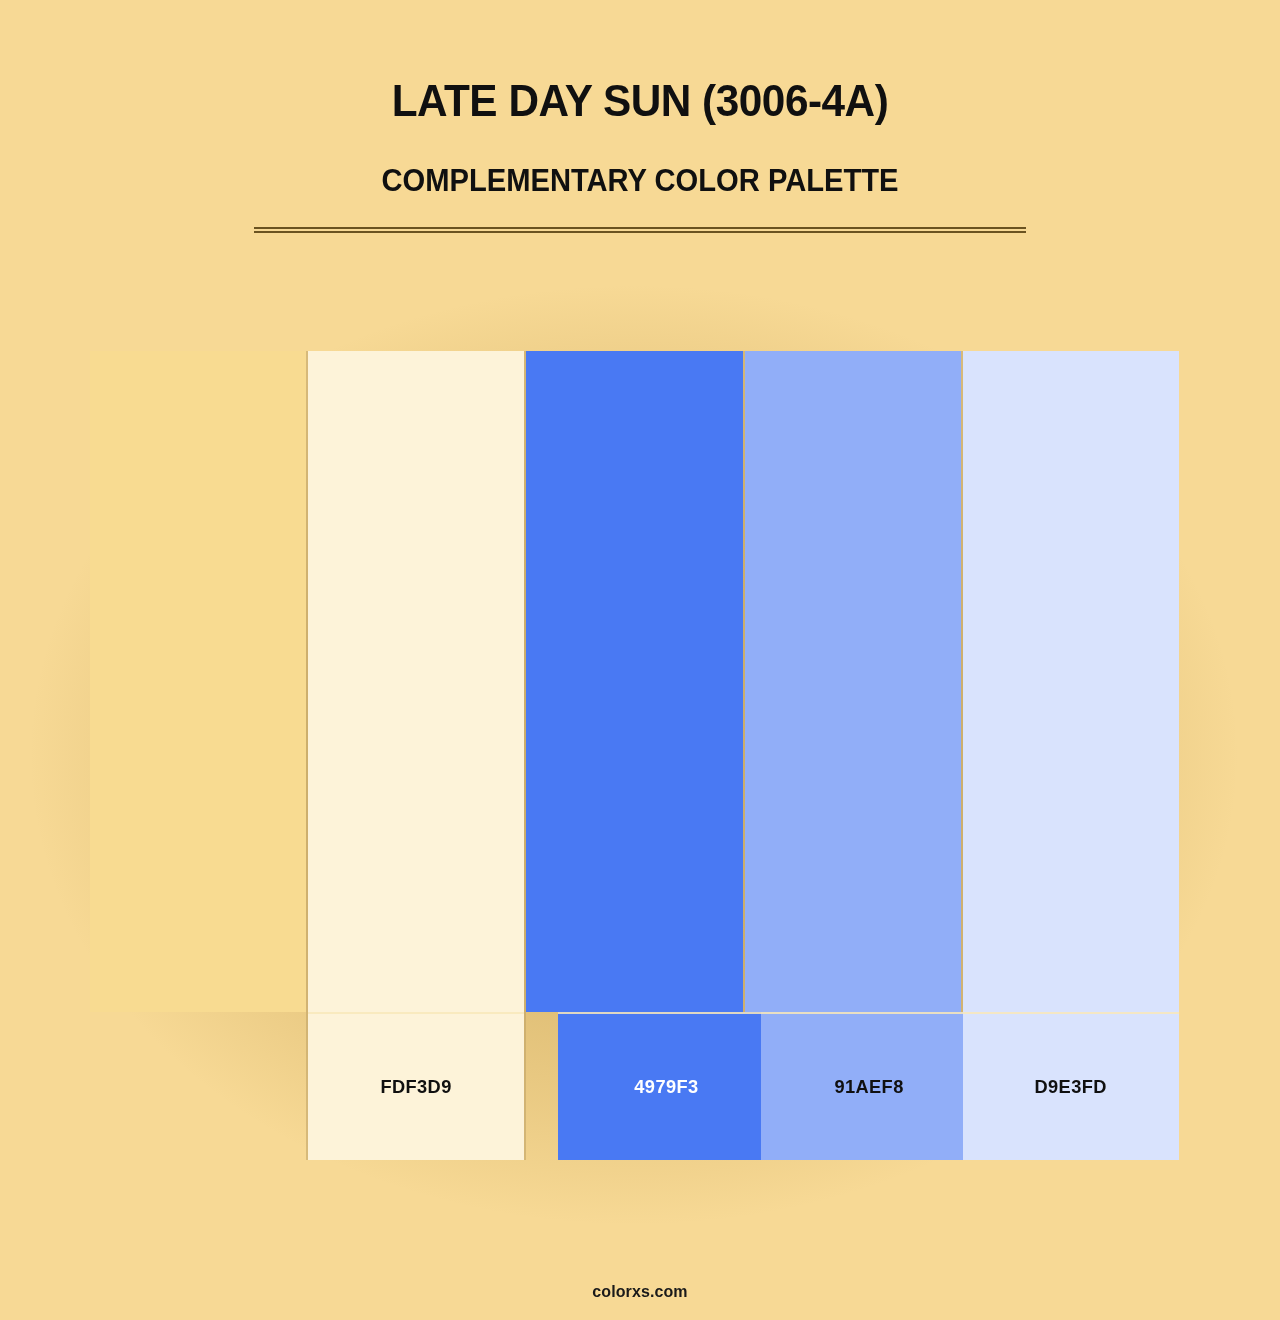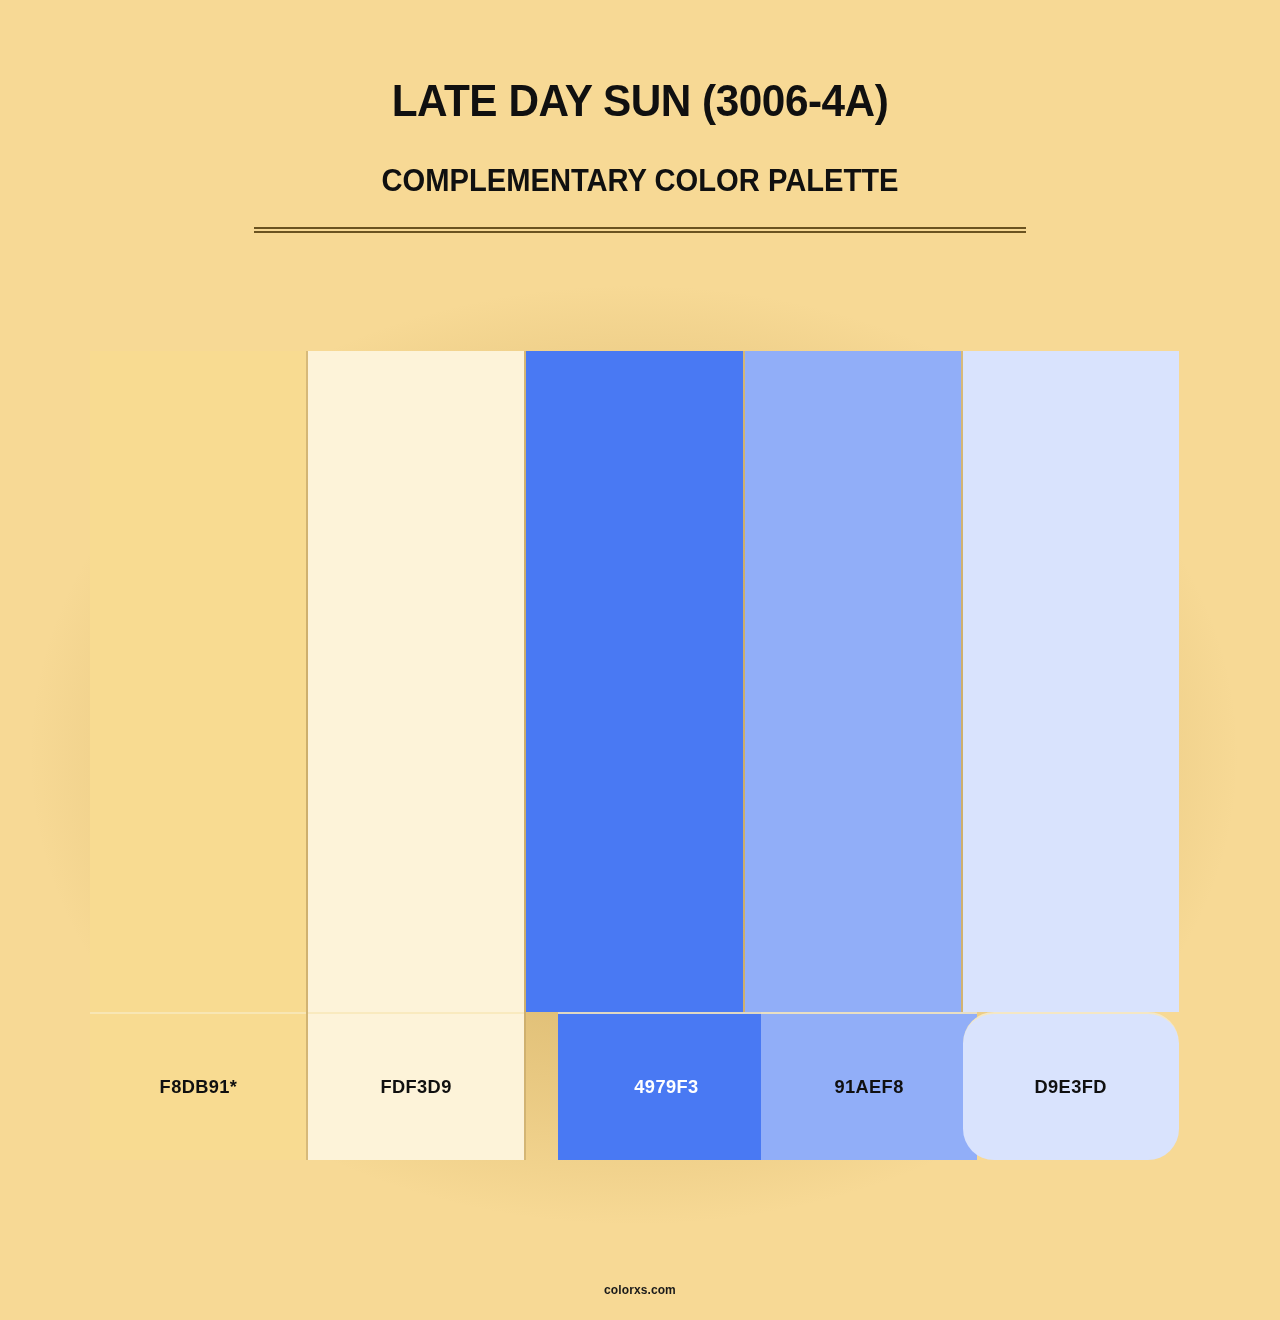--- a/index.html
+++ b/index.html
@@ -124,21 +124,21 @@
   
   #footer {
     position: absolute;
     left: 0;
     top: 1283px;
     width: 1280px;
     text-align: center;
   }
 
   #footer-text {
-    font-size: 12px;
+    font-size: 16px;
     font-weight: bold;
     color: #1a1a1a;
     letter-spacing: 0.1px;
   }
 </style>
 </head>
 <body>
 
 <div id="vignette"></div>
 
@@ -146,23 +146,20 @@
 
   <div id="header">
     <div id="page-title">LATE DAY SUN (3006-4A)</div>
     <div id="page-subtitle">COMPLEMENTARY COLOR PALETTE</div>
     <div id="title-rule"></div>
   </div>
 
   <div id="palette">
       <div class="swatch-col">
         <div class="swatch-fill" style="background-color: rgb(248, 219, 145);"></div>
-        <div class="swatch-label-strip" style="background-color: rgb(248, 219, 145);">
-          <div class="swatch-label" style="color: rgb(16, 16, 16);">F8DB91*</div>
-        </div>
       </div>
       <div class="swatch-col">
         <div class="swatch-fill" style="background-color: rgb(253, 243, 217);"></div>
         <div class="swatch-label-strip" style="background-color: rgb(253, 243, 217); align-items: center;">
           <div class="swatch-label" style="color: rgb(16, 16, 16);">FDF3D9</div>
         </div>
       </div>
       <div class="swatch-col">
         <div class="swatch-fill" style="background-color: rgb(73, 121, 243);"></div>
         <div class="swatch-label-strip" style="background-color: rgb(73, 121, 243); margin-left: 32px;">
@@ -170,21 +167,21 @@
         </div>
       </div>
       <div class="swatch-col">
         <div class="swatch-fill" style="background-color: rgb(145, 174, 248);"></div>
         <div class="swatch-label-strip" style="background-color: rgb(145, 174, 248); margin-left: 16px;">
           <div class="swatch-label" style="color: rgb(16, 16, 16);">91AEF8</div>
         </div>
       </div>
       <div class="swatch-col">
         <div class="swatch-fill" style="background-color: rgb(217, 227, 253);"></div>
-        <div class="swatch-label-strip" style="background-color: rgb(217, 227, 253); border-radius: 31px;">
+        <div class="swatch-label-strip" style="background-color: rgb(217, 227, 253);">
           <div class="swatch-label" style="color: rgb(16, 16, 16);">D9E3FD</div>
         </div>
       </div>
     </div>
 
   <div id="footer">
     <div id="footer-text">colorxs.com</div>
   </div>
 
 </div>

